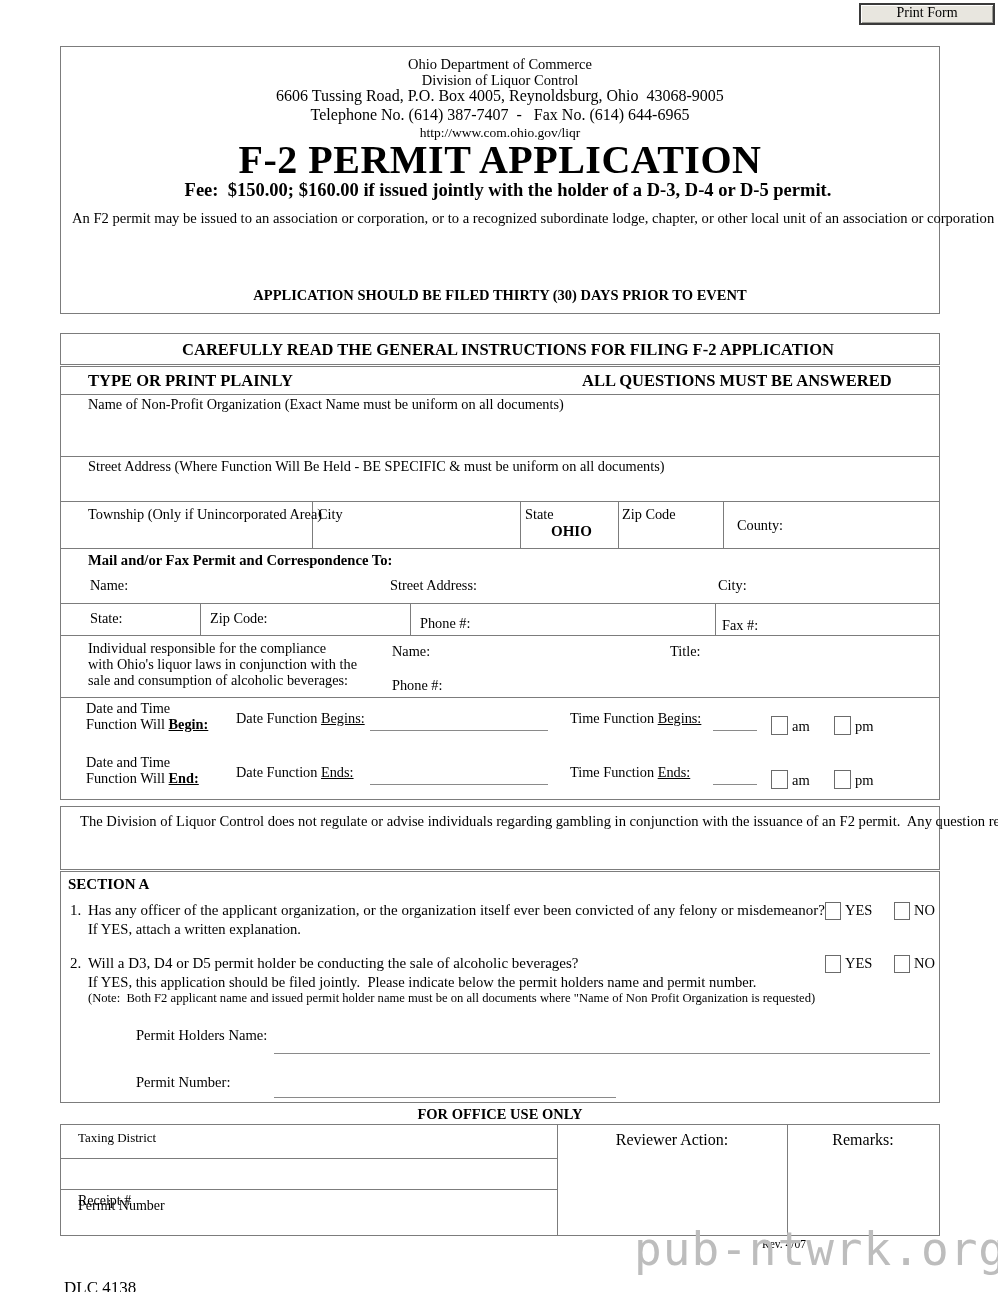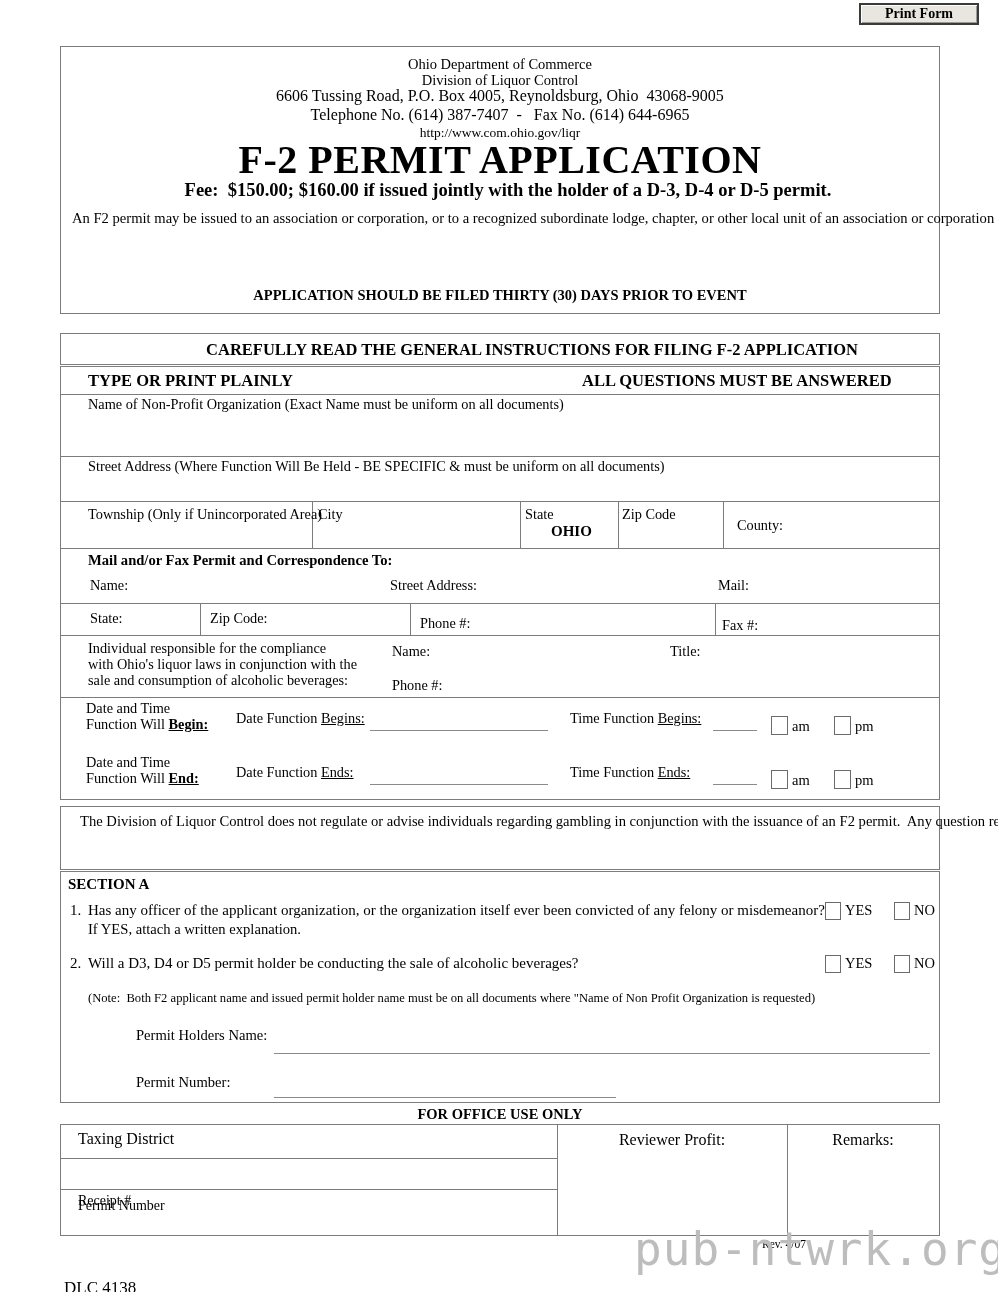--- a/index.html
+++ b/index.html
@@ -14,30 +14,29 @@
     font-family: "Liberation Serif", serif;
     color: #000;
     overflow: hidden;
   }
   .page { position: relative; width: 998px; height: 1292px; }
 
   
   .print-btn {
     position: absolute;
     top: 3px; left: 859px;
-    width: 120px; height: 22px;
+    width: 136px; height: 22px;
     background: #e8e6df;
     border: 2px solid #3a3a3a;
     box-shadow: inset 1px 1px 0 #ffffff, inset -1px -1px 0 #9a9a94;
     font-family: "Liberation Serif", serif;
     font-size: 14px;
-    display: flex; align-items: center; justify-content: center;
+    display: flex; align-items: flex-start; justify-content: center;
     cursor: pointer;
     box-sizing: border-box;
-    font-weight: bold;
   }
 
   
   .box {
     position: absolute;
     border: 1px solid #7c7c7c;
     box-sizing: border-box;
     background: #fff;
   }
   .hline {
@@ -162,21 +161,21 @@
   <div class="t hdr-url" style="left:60px; top:125px;">http://www.com.ohio.gov/liqr</div>
 
   <div class="t" id="form-title" style="left:60px; top:136px;">F-2 PERMIT APPLICATION</div>
   <div class="t" id="fee-line" style="left:60px; top:180px;padding-left:8px;">Fee:  $150.00; $160.00 if issued jointly with the holder of a D-3, D-4 or D-5 permit.</div>
 
   <div class="t" id="intro-par">An F2 permit may be issued to an association or corporation, or to a recognized subordinate lodge, chapter, or other local unit of an association or corporation organized not for profit and operated for a charitable, cultural, fraternal, or educational purpose to sell beer and intoxicating liquor until 1:00 a.m., at an event not to exceed forty eight consecutive hours.  No more than two F2 permits may be issued to any applicant within a calendar year.</div>
 
   <div class="t" id="filing-note" style="left:60px; top:287px;">APPLICATION SHOULD BE FILED THIRTY (30) DAYS PRIOR TO EVENT</div>
 
   <div class="box" id="instr-box"></div>
-  <div class="t" id="instr-text" style="left:76px; top:340px;padding-left:16px;">CAREFULLY READ THE GENERAL INSTRUCTIONS FOR FILING F-2 APPLICATION</div>
+  <div class="t" id="instr-text" style="left:52px; top:340px;padding-left:16px;">CAREFULLY READ THE GENERAL INSTRUCTIONS FOR FILING F-2 APPLICATION</div>
 
   <div class="box" id="form-frame"></div>
 
   <div class="hline" style="left:60px; top:394px; width:880px;"></div>
   <div class="t" style="left:88px; top:371px; font-size:16.5px; font-weight:bold;">TYPE OR PRINT PLAINLY</div>
   <div class="t" style="left:582px; top:371px; font-size:16.5px; font-weight:bold;">ALL QUESTIONS MUST BE ANSWERED</div>
 
   <div class="hline" style="left:60px; top:456px; width:880px;"></div>
   <div class="t sub-label" style="left:88px; top:396px;">Name of Non-Profit Organization (Exact Name must be uniform on all documents)</div>
   <div class="box" style="left:88px; top:414px; width:830px; height:38px; border:none;"></div>
@@ -200,21 +199,21 @@
 
   <div class="box" style="left:90px; top:524px; width:218px; height:20px; border:none;"></div>
   <div class="box" style="left:322px; top:524px; width:192px; height:20px; border:none;"></div>
   <div class="box" style="left:624px; top:524px; width:94px; height:20px; border:none;"></div>
   <div class="box" style="left:790px; top:514px; width:124px; height:20px; border:none;"></div>
 
   <div class="hline" style="left:60px; top:603px; width:880px;"></div>
   <div class="t sub-label-b" style="left:88px; top:552px;">Mail and/or Fax Permit and Correspondence To:</div>
   <div class="t sub-label" style="left:90px; top:577px;">Name:</div>
   <div class="t sub-label" style="left:390px; top:577px;">Street Address:</div>
-  <div class="t sub-label" style="left:718px; top:577px;">Mail:</div>
+  <div class="t sub-label" style="left:718px; top:577px;">City:</div>
   <div class="box" style="left:130px; top:575px; width:250px; height:20px; border:none;"></div>
   <div class="box" style="left:478px; top:575px; width:230px; height:20px; border:none;"></div>
   <div class="box" style="left:752px; top:575px; width:162px; height:20px; border:none;"></div>
 
   <div class="hline" style="left:60px; top:635px; width:880px;"></div>
   <div class="vline" style="left:200px; top:603px; height:32px;"></div>
   <div class="vline" style="left:410px; top:603px; height:32px;"></div>
   <div class="vline" style="left:715px; top:603px; height:32px;"></div>
 
   <div class="t sub-label" style="left:90px; top:610px;">State:</div>
@@ -274,49 +273,50 @@
   <div class="t qnum" style="left:70px; top:902px;">1.</div>
   <div class="t qtext" style="left:88px; top:902px;">Has any officer of the applicant organization, or the organization itself ever been convicted of any felony or misdemeanor?</div>
   <div class="t qsub" style="left:88px; top:921px;">If YES, attach a written explanation.</div>
   <div class="cbox-sm" style="left:825px; top:902px;"></div>
   <div class="t cblabel" style="left:845px; top:902px;">YES</div>
   <div class="cbox-sm" style="left:894px; top:902px;"></div>
   <div class="t cblabel" style="left:914px; top:902px;">NO</div>
 
   <div class="t qnum" style="left:70px; top:955px;">2.</div>
   <div class="t qtext" style="left:88px; top:955px;">Will a D3, D4 or D5 permit holder be conducting the sale of alcoholic beverages?</div>
+  <div class="t qsub" style="left:88px; top:974px;">If YES, this application should be filed jointly.  Please indicate below the permit holders name and permit number.</div>
   <div class="t qnote" style="left:88px; top:991px;">(Note:  Both F2 applicant name and issued permit holder name must be on all documents where "Name of Non Profit Organization is requested)</div>
   <div class="cbox-sm" style="left:825px; top:955px;"></div>
   <div class="t cblabel" style="left:845px; top:955px;">YES</div>
   <div class="cbox-sm" style="left:894px; top:955px;"></div>
   <div class="t cblabel" style="left:914px; top:955px;">NO</div>
 
   <div class="t qsub" style="left:136px; top:1027px;">Permit Holders Name:</div>
   <div class="rule" style="left:274px; top:1053px; width:656px;"></div>
 
   <div class="t qsub" style="left:136px; top:1074px;">Permit Number:</div>
   <div class="rule" style="left:274px; top:1097px; width:342px;"></div>
 
   <div class="t" id="office-title">FOR OFFICE USE ONLY</div>
   <div class="box" id="office-box"></div>
 
   <div class="vline" style="left:557px; top:1124px; height:112px;"></div>
   <div class="vline" style="left:787px; top:1124px; height:112px;"></div>
   <div class="hline" style="left:60px; top:1158px; width:497px;"></div>
   <div class="hline" style="left:60px; top:1189px; width:497px;"></div>
 
-  <div class="t" style="left:78px; top:1130px; font-size:16px;">Taxing District</div>
+  <div class="t" style="left:78px; top:1130px; font-size:13px;">Taxing District</div>
   <div class="t" style="left:78px; top:1162px; font-size:14px;margin-top:36px;">Permit Number</div>
   <div class="t" style="left:78px; top:1193px; font-size:14px;">Receipt #</div>
 
   <div class="box" style="left:200px; top:1128px; width:348px; height:22px; border:none;"></div>
   <div class="box" style="left:200px; top:1160px; width:348px; height:22px; border:none;"></div>
   <div class="box" style="left:200px; top:1191px; width:348px; height:22px; border:none;"></div>
 
-  <div class="t" style="left:557px; top:1131px; width:230px; text-align:center; font-size:16px;">Reviewer Profit:</div>
+  <div class="t" style="left:557px; top:1131px; width:230px; text-align:center; font-size:16px;">Reviewer Action:</div>
   <div class="box" style="left:566px; top:1158px; width:212px; height:70px; border:none;"></div>
 
   <div class="t" style="left:787px; top:1131px; width:152px; text-align:center; font-size:16px;">Remarks:</div>
   <div class="box" style="left:795px; top:1158px; width:136px; height:70px; border:none;"></div>
 
   <div class="t" id="footer-left">DLC 4138</div>
   <div class="t" id="footer-rev">Rev. 4/07</div>
 
   <div id="watermark">pub-ntwrk.org</div>
 

